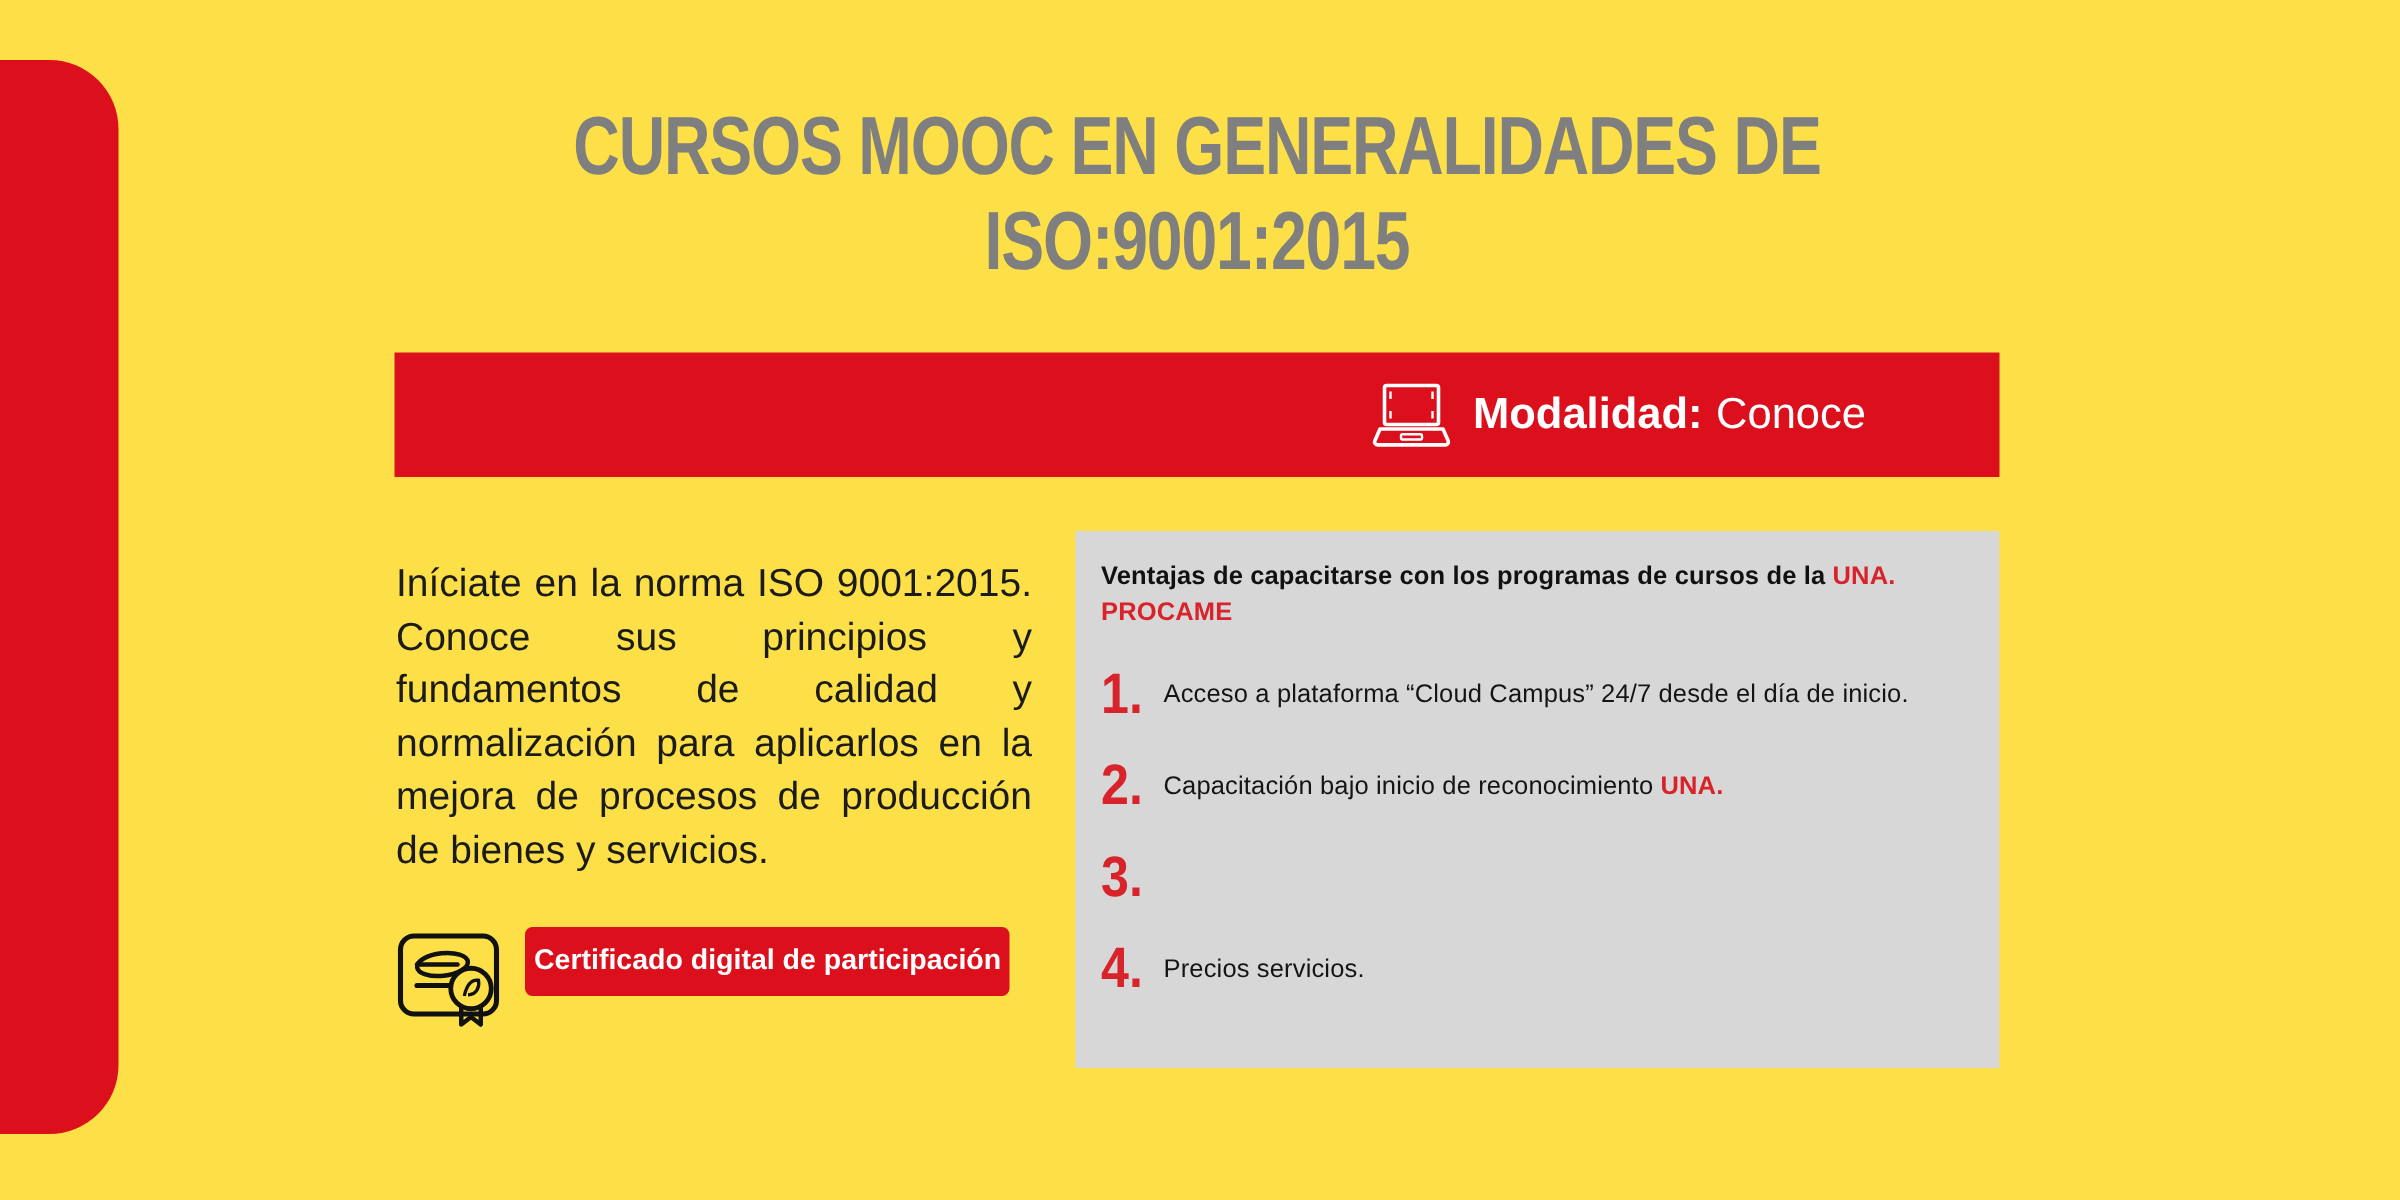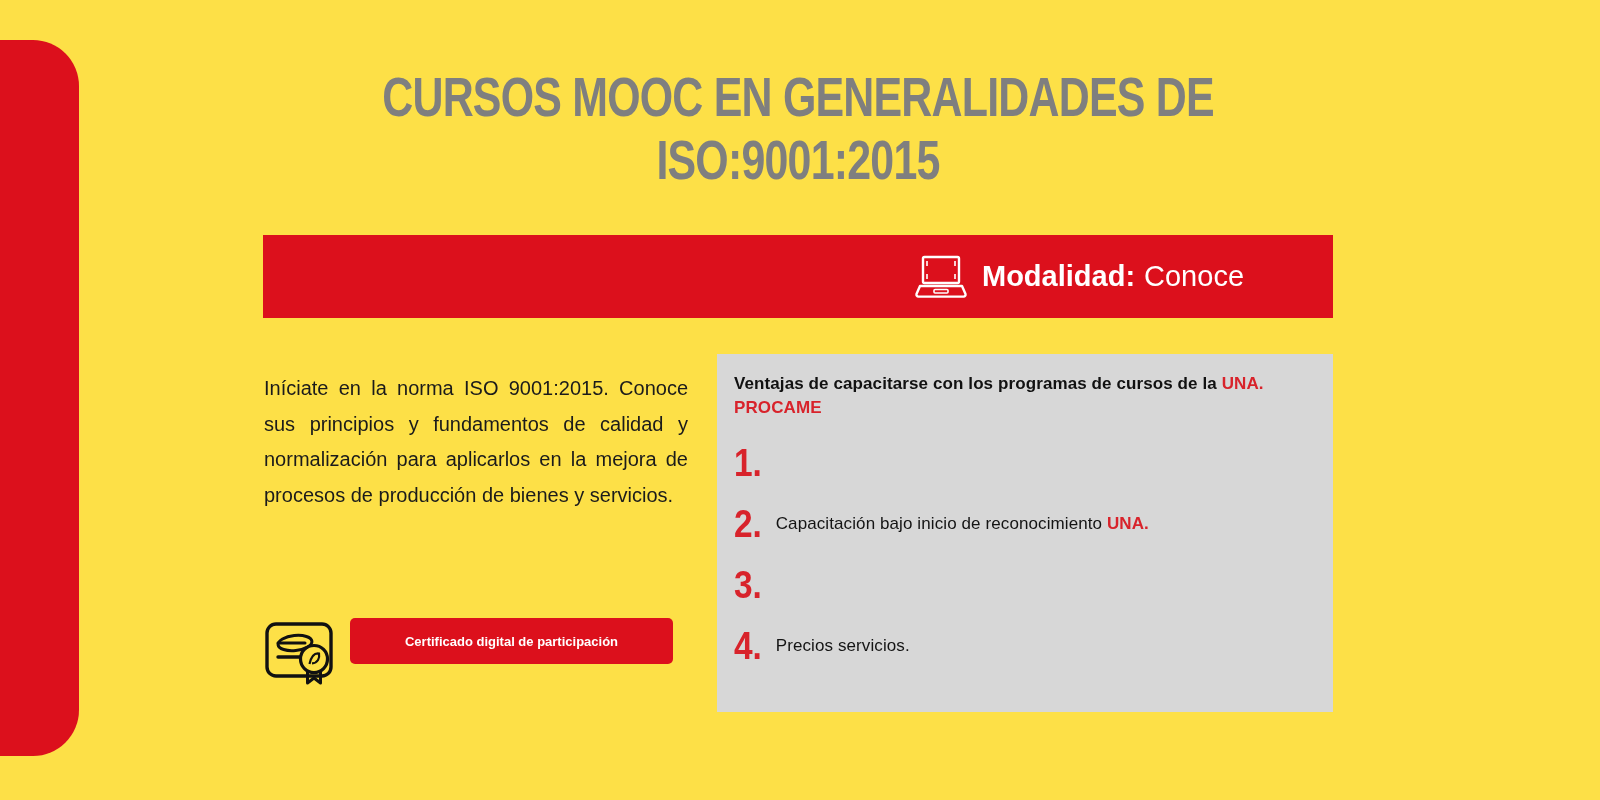--- a/index.html
+++ b/index.html
@@ -17,29 +17,29 @@
   .banner{position:absolute;left:263px;top:235px;width:1070px;height:83px;background:#dc101c;}
   .banner-group{position:absolute;top:0;height:100%;display:flex;align-items:center;}
   .banner-group.g1{left:40px;}
   .banner-group.g2{left:648px;}
   .banner-icon{flex:0 0 auto;}
   .banner-text{color:#ffffff;font-size:29px;white-space:nowrap;}
   .banner-text .lab{font-weight:bold;margin-right:9px;}
   .g1 .banner-text{margin-left:16px;}
   .g2 .banner-text{margin-left:13px;}
 
-  .intro{position:absolute;left:264px;top:371px;width:424px;font-size:20px;
+  .intro{position:absolute;left:264px;top:371px;width:424px;font-size:26px;
          line-height:35.6px;text-align:justify;color:#1b1b1b;}
 
   .cert-icon{position:absolute;left:261px;top:610px;}
   .cert-btn{position:absolute;left:350px;top:618px;width:323px;height:46px;
             background:#dc101c;border:none;border-radius:5px;display:flex;
-            align-items:center;justify-content:center;color:#ffffff;
+            align-items:center;justify-content:flex-start;color:#ffffff;
             font-family:"Liberation Sans",sans-serif;
-            font-size:13px;font-weight:bold;white-space:nowrap;cursor:pointer;}
+            font-size:19px;font-weight:bold;white-space:nowrap;cursor:pointer;}
 
   .gray-box{position:absolute;left:717px;top:354px;width:616px;height:358px;
             background:#d7d7d7;box-sizing:border-box;padding:18px 17px;}
   .benefits-heading{font-size:17px;font-weight:bold;line-height:24px;color:#111111;
                     letter-spacing:0.1px;text-align:justify;}
   .red-txt{color:#d8232b;}
   .benefit-row{display:flex;align-items:center;min-height:46px;margin-top:15px;}
   .benefit-row.first{margin-top:20px;}
   .benefit-num{flex:0 0 30px;font-size:38px;font-weight:bold;color:#d8232b;
                transform:scaleX(0.88);transform-origin:0 50%;line-height:1;}
@@ -89,20 +89,21 @@
   </button>
 
   <div class="gray-box">
     <div class="benefits-heading">
       <span>Ventajas de capacitarse con los programas de cursos de la </span><span class="red-txt">UNA.</span><br>
       <span class="red-txt">PROCAME</span>
     </div>
 
     <div class="benefit-row first">
       <span class="benefit-num">1.</span>
+      <span class="benefit-text"><span>Acceso a plataforma “Cloud Campus” 24/7 desde el día de inicio.</span><span class="hl"></span></span>
     </div>
 
     <div class="benefit-row">
       <span class="benefit-num">2.</span>
       <span class="benefit-text"><span>Capacitación bajo inicio de reconocimiento </span><span class="hl">UNA.</span></span>
     </div>
 
     <div class="benefit-row">
       <span class="benefit-num">3.</span>
     </div>

